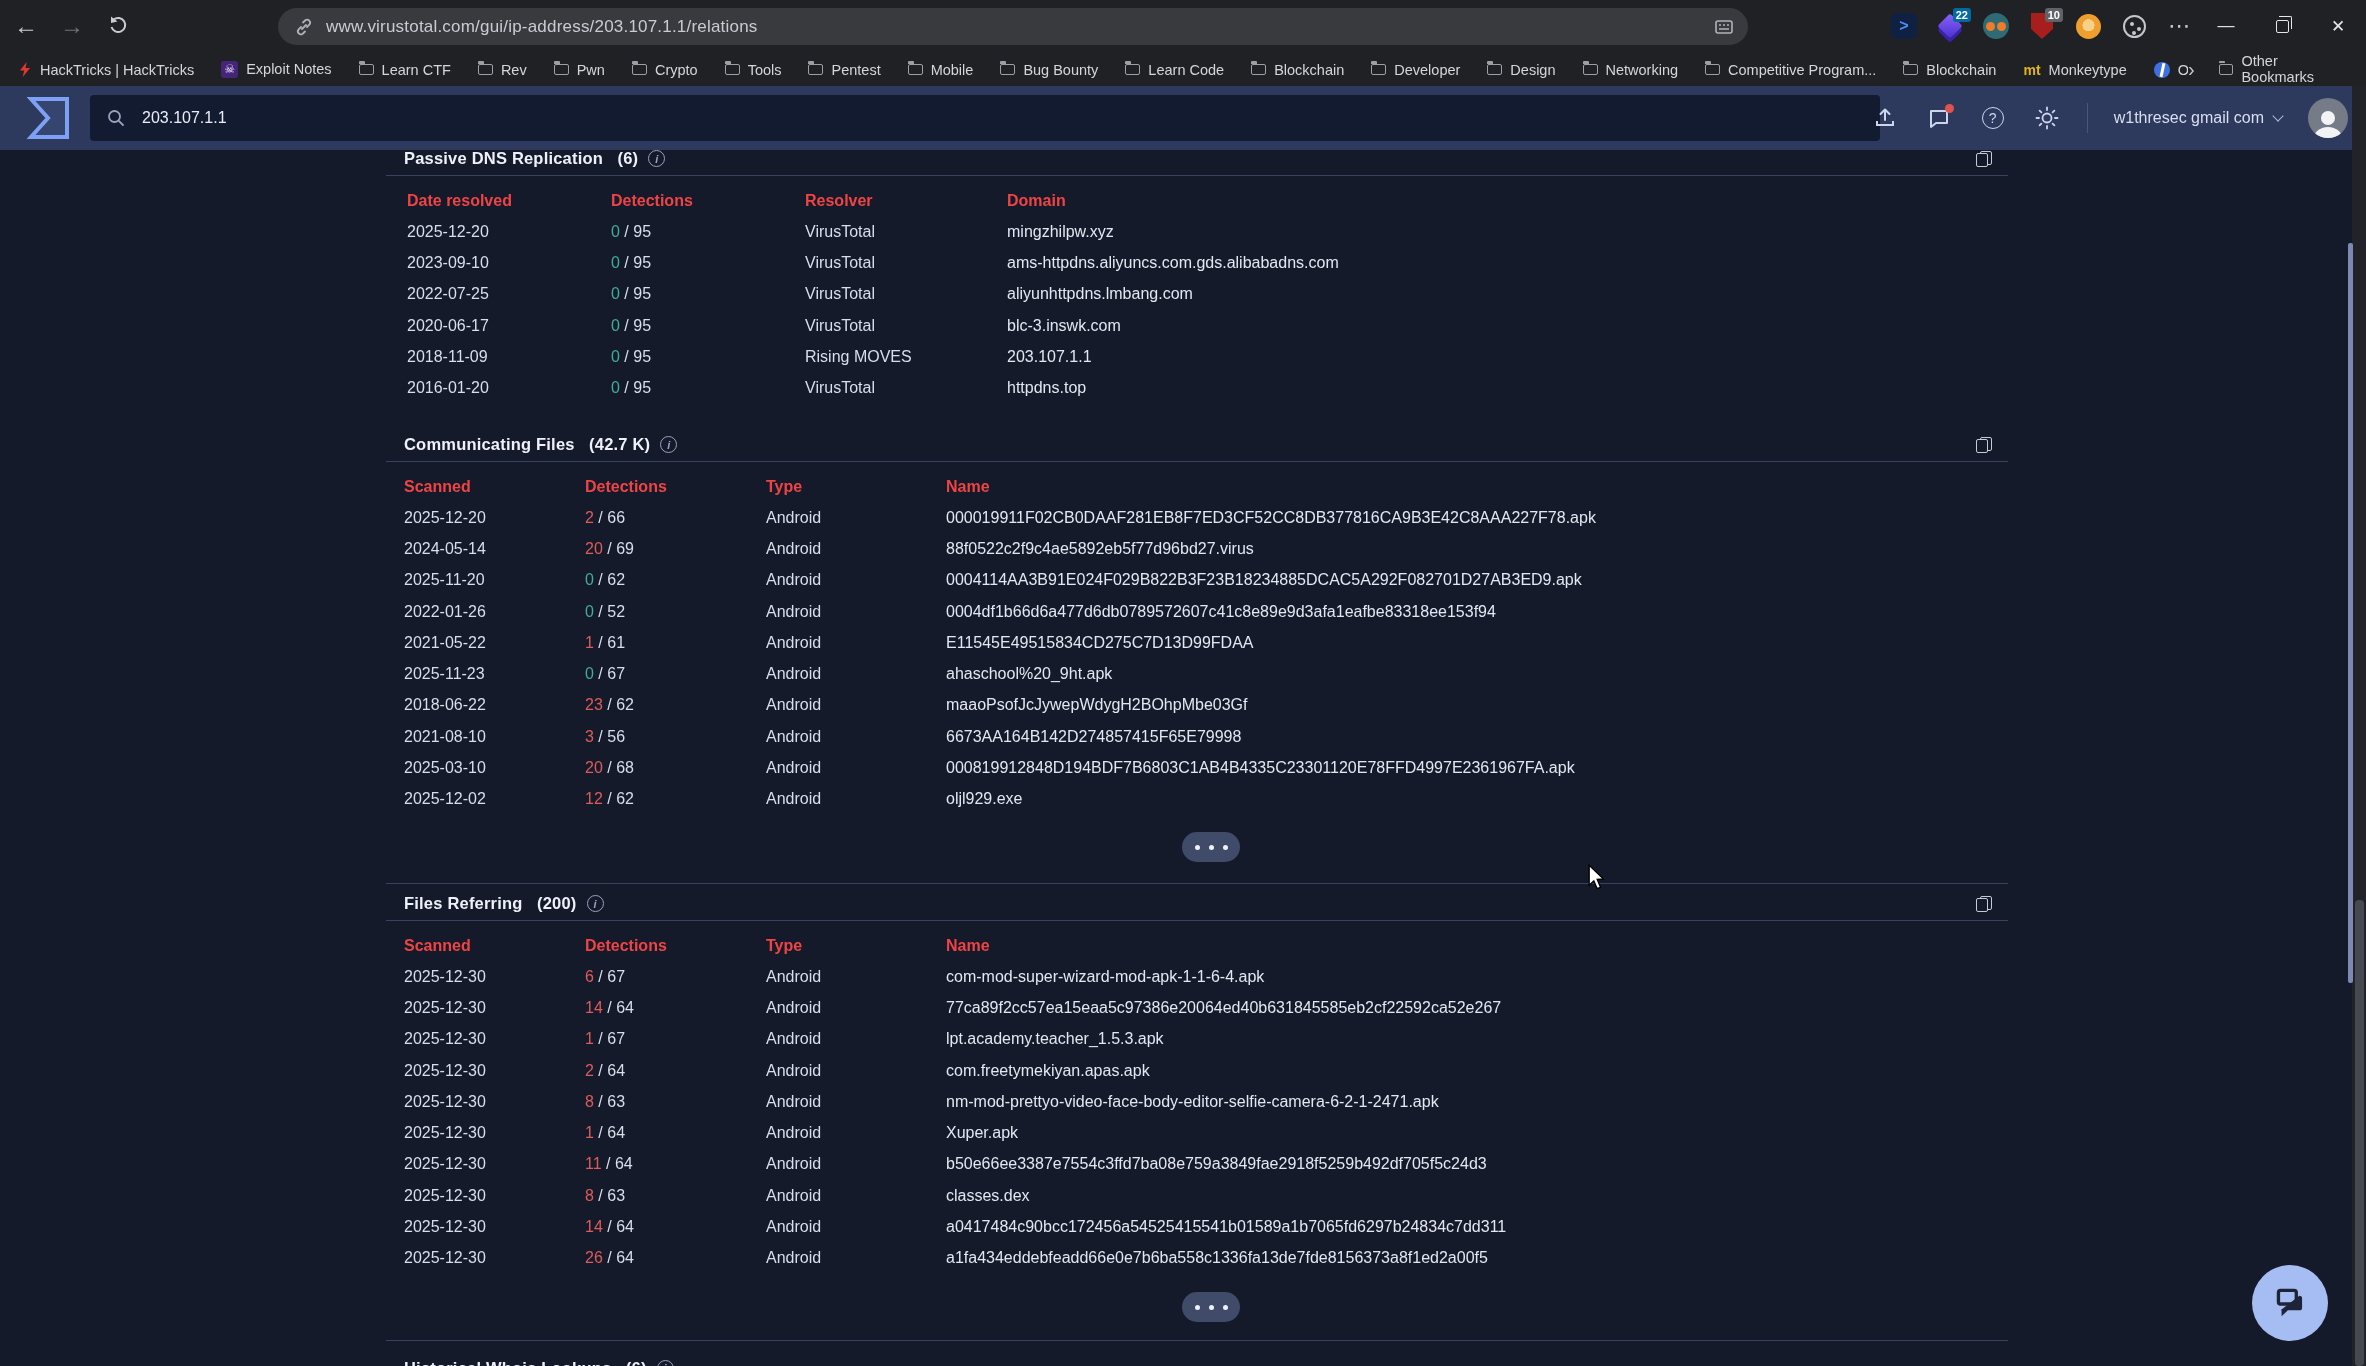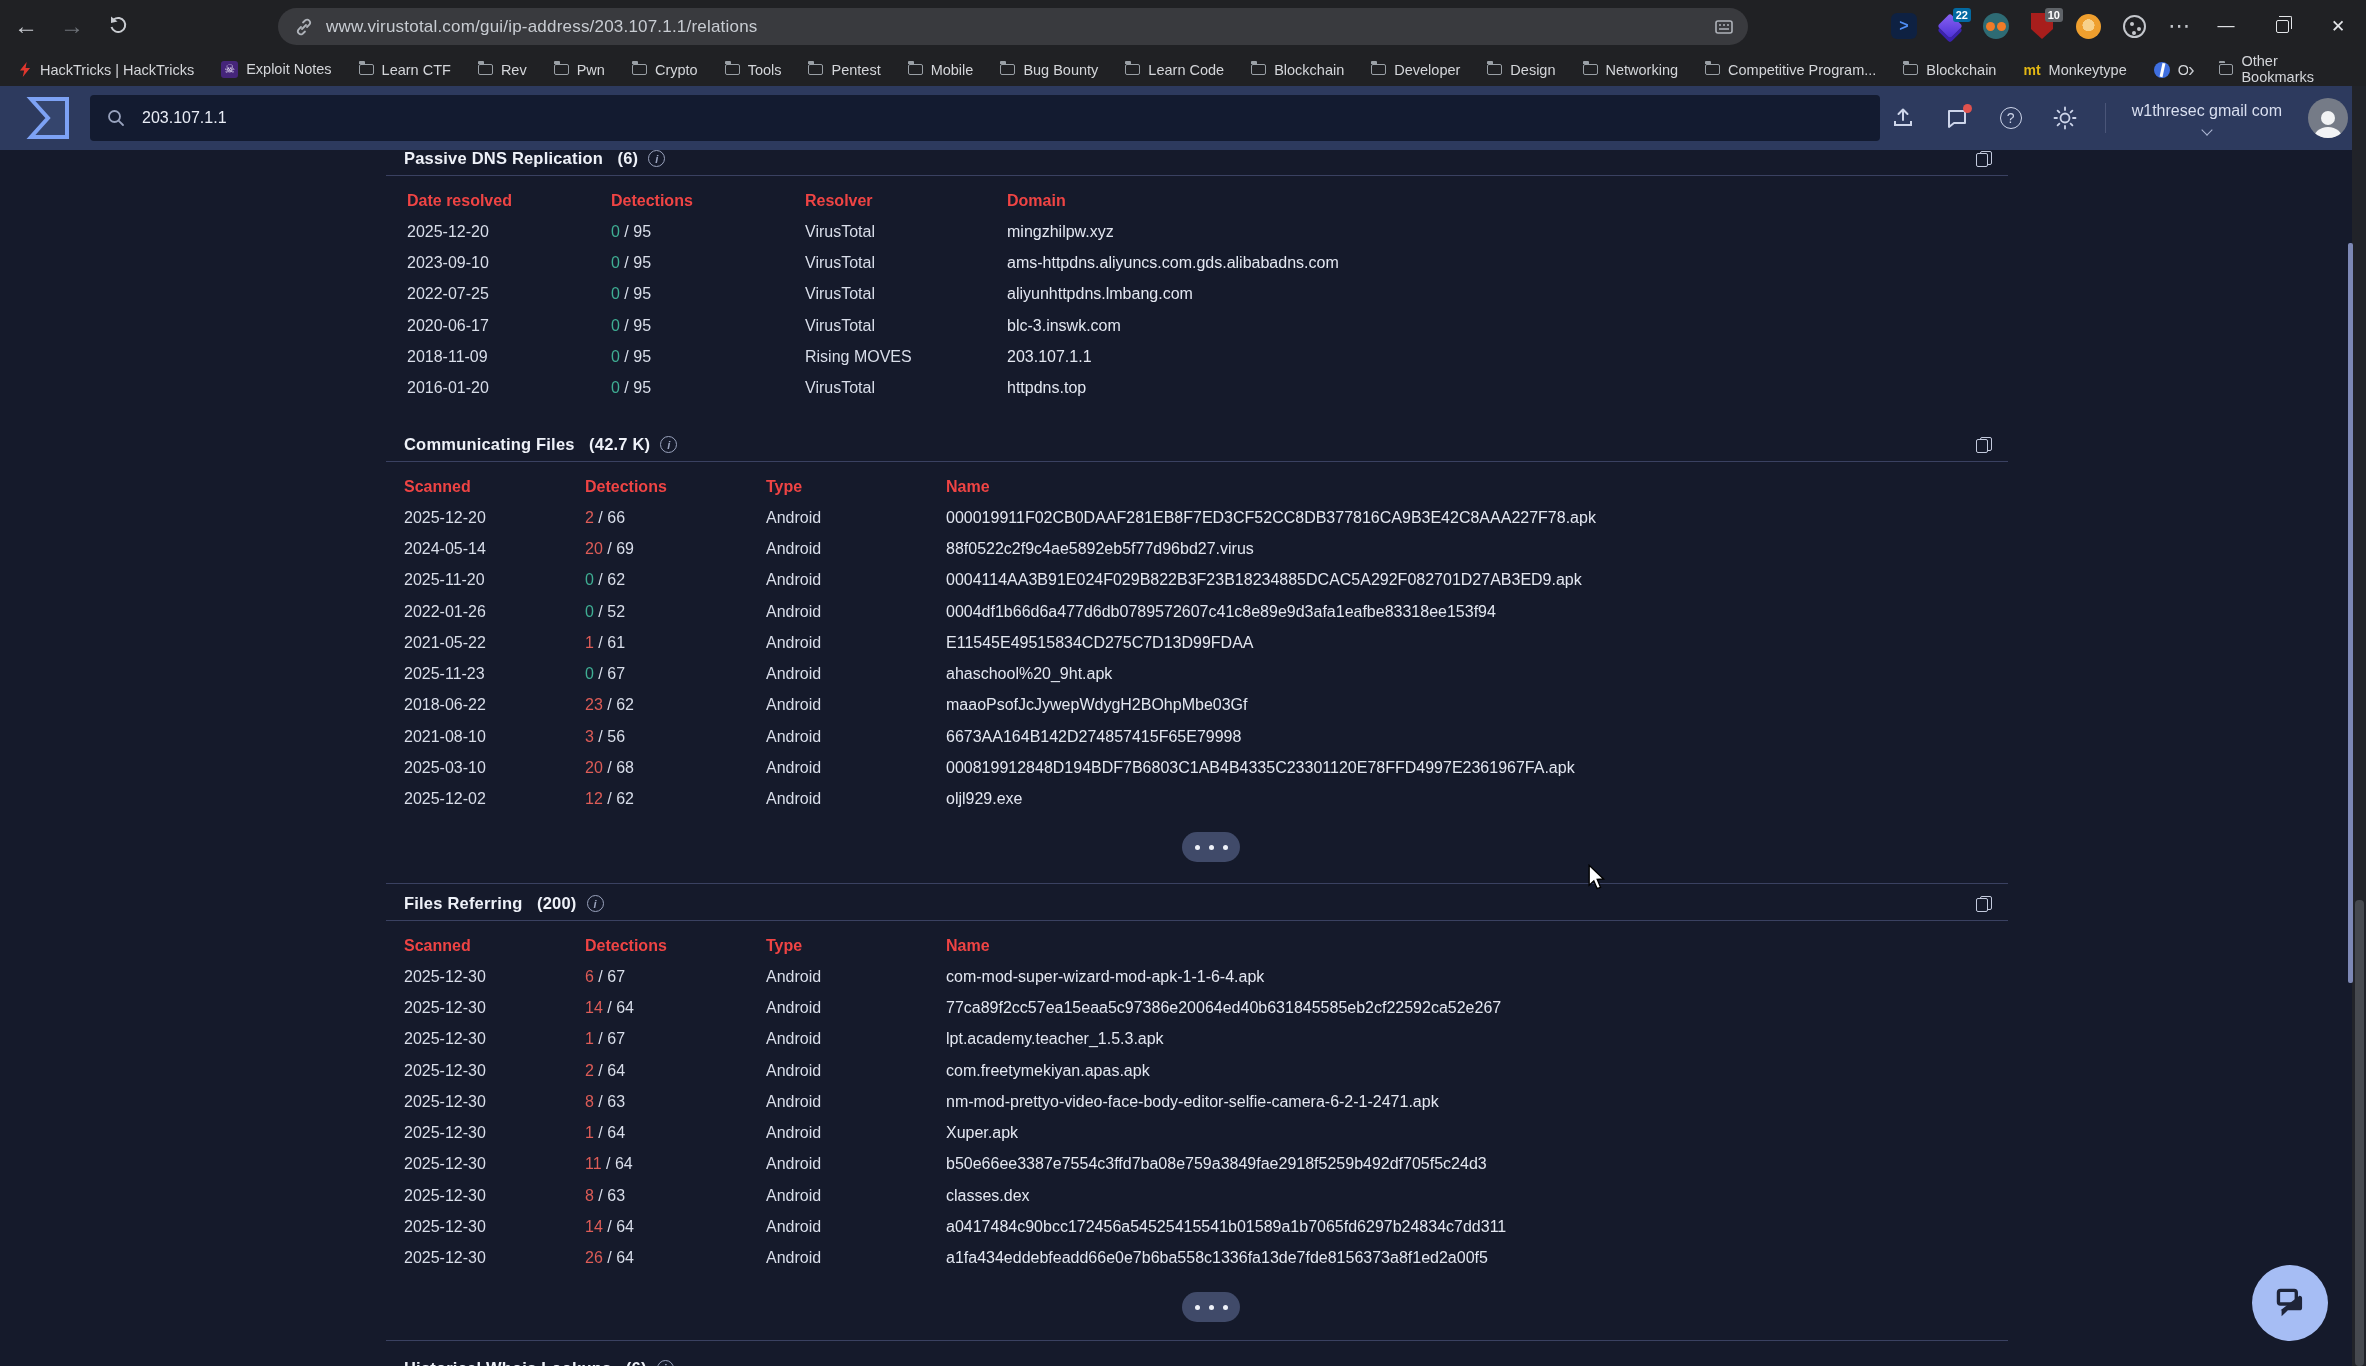--- a/index.html
+++ b/index.html
@@ -51,21 +51,21 @@
   
   .vt-header { position:absolute; left:0; top:86px; width:2366px; height:64px; background:#2d3a5e; display:flex; align-items:center; }
   .vt-logo { position:absolute; left:24px; top:8px; }
   .vt-search { position:absolute; left:90px; top:9px; width:1790px; height:46px; background:#131b30; border-radius:4px; display:flex; align-items:center; padding:0 16px; gap:16px; }
   .vt-search .val { color:#e9edf6; font-size:16px; }
   .vt-right { position:absolute; right:18px; top:0; height:64px; display:flex; align-items:center; gap:26px; }
   .hic { position:relative; display:flex; align-items:center; justify-content:center; width:28px; height:28px; color:#cdd5ea; }
   .hic .dot { position:absolute; top:0; right:-1px; width:9px; height:9px; border-radius:50%; background:#e0524e; }
   .help-circ { width:22px; height:22px; border-radius:50%; border:1.8px solid #cdd5ea; font-size:14px; display:flex; align-items:center; justify-content:center; }
   .vdiv { width:1px; height:30px; background:#4a5578; }
-  .account { display:flex; align-items:center; gap:10px; color:#d9dff0; font-size:16px;flex-direction:column; }
+  .account { display:flex; align-items:center; gap:10px; color:#d9dff0; font-size:16px; }
   .acc-chev { border:solid #aeb8d4; border-width:0 1.8px 1.8px 0; padding:3.5px; transform:rotate(45deg); margin-top:-4px; }
   .avatar { width:40px; height:40px; border-radius:50%; background:#757b87; display:flex; align-items:flex-end; justify-content:center; overflow:hidden; }
 
   
   .page { position:absolute; left:16px; top:150px; width:2366px; height:1216px; background:#151a2b; overflow:hidden; }
   .content { position:absolute; left:370px; top:0; width:1622px; height:1216px; }
   .vt-section { position:absolute; left:0; width:100%; }
   .sec-head { height:34px; display:flex; align-items:center; gap:10px; padding:0 16px 0 18px; border-bottom:1px solid #3a4161; }
   .sec-title { color:#eef1f8; font-size:16.5px; font-weight:bold; letter-spacing:.2px; }
   .sec-count { margin-left:6px; }

